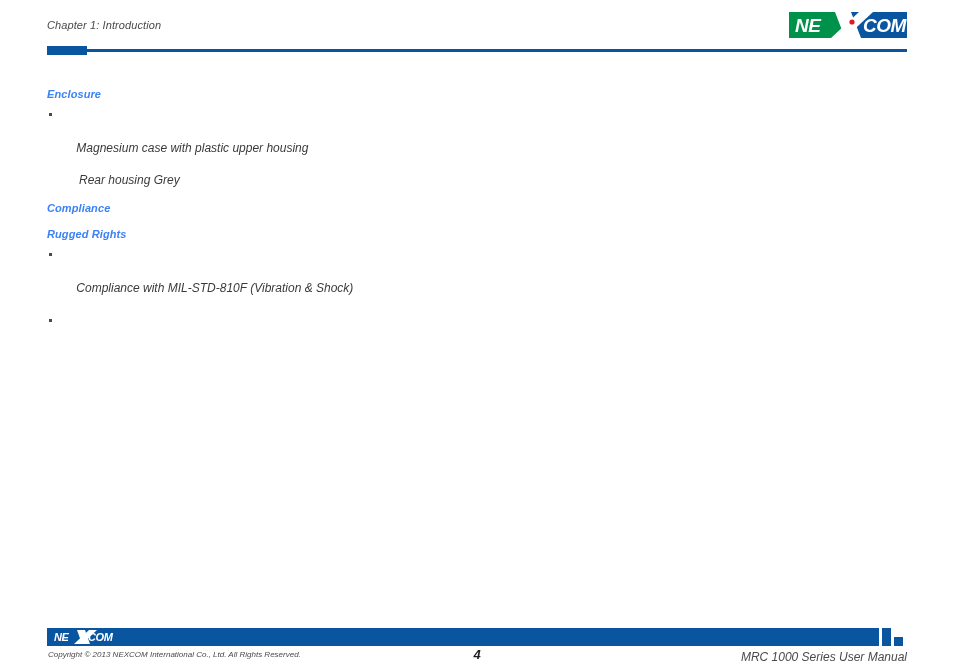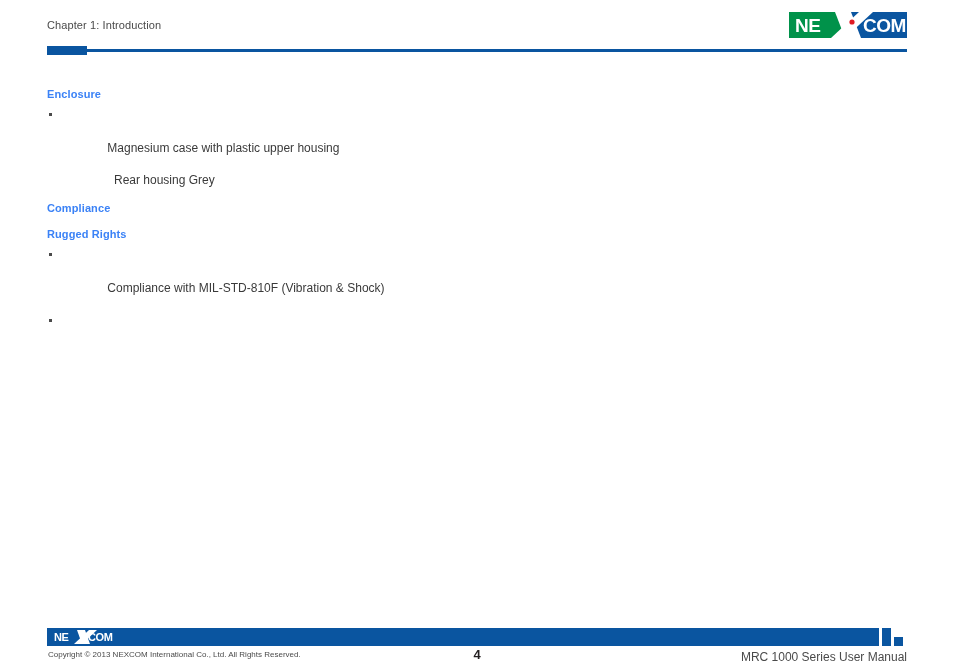--- a/index.html
+++ b/index.html
@@ -13,20 +13,21 @@
     font-family: "Liberation Sans", sans-serif;
     color: #231f20;
     overflow: hidden;
     position: relative;
   }
 
   .page {
     position: relative;
     width: 954px;
     height: 672px;
+    font-style: italic;
   }
 
   
   .header {
     position: absolute;
     left: 0; top: 0;
     width: 954px;
     height: 58px;
   }
   .chapter-label {
@@ -88,36 +89,36 @@
   ul.spec-list {
     list-style: none;
     margin: 0;
     padding: 0;
   }
   ul.spec-list li {
     position: relative;
     font-size: 12px;
     line-height: 16.3px;
     color: #3a3a3a;
-    padding-left: 74px;
+    padding-left: 43px;
     white-space: pre;
   }
   ul.spec-list li .bullet {
     position: absolute;
     left: 49px;
     top: 6px;
     width: 3px;
     height: 3px;
     background: #4a4a4a;
   }
   .subline {
     font-size: 12px;
     line-height: 16.3px;
     color: #3a3a3a;
-    padding-left: 114px;
+    padding-left: 79px;
     white-space: pre;
   }
 
   
   .footer {
     position: absolute;
     left: 0;
     top: 628px;
     width: 954px;
     height: 44px;

